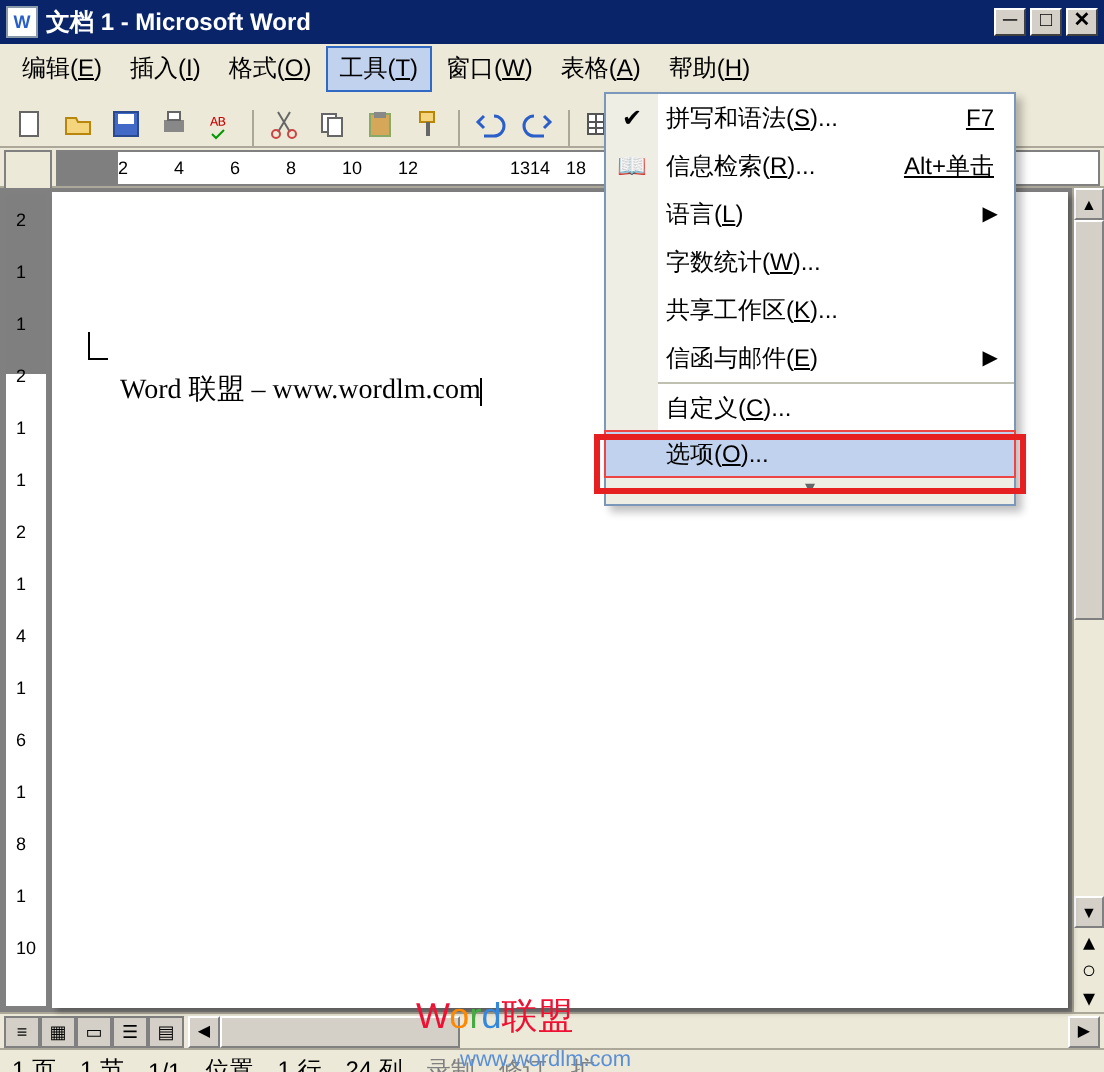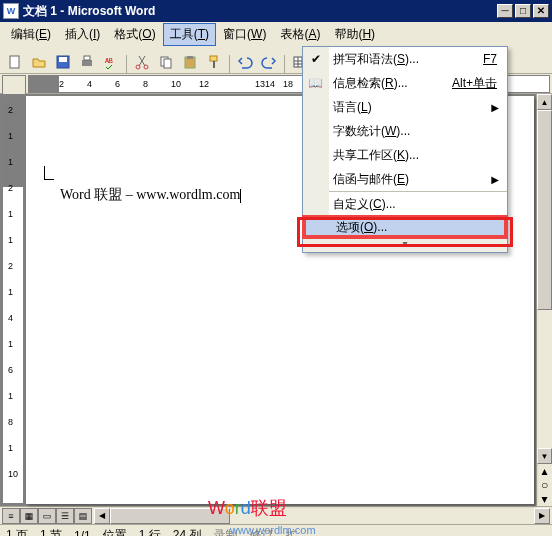--- a/index.html
+++ b/index.html
@@ -55,21 +55,21 @@
   .watermark { position:absolute; bottom:16px; left:208px; font-size:18px; font-weight:normal; pointer-events:none;margin-top:23px;}
   .watermark .r{color:#e13;} .watermark .g{color:#4a4;} .watermark .b{color:#38d;} .watermark .o{color:#f80;}
   .watermark2{ position:absolute; bottom:0px; left:230px; font-size:11px; color:#5a8fd6;}
   
   .dropdown { position:absolute; top:46px; left:302px; width:206px; background:#fff; border:1px solid #7b97b9; box-shadow: 3px 3px 4px rgba(0,0,0,.25); z-index:100;}
   .dropdown .strip { position:absolute; left:0; top:0; bottom:0; width:26px; background:#eeeee4;}
   .dd-item { position:relative; height:24px; display:flex; align-items:center; padding-left:30px; cursor:default;}
   .dd-item .icon { position:absolute; left:4px; width:18px; text-align:center; font-size:12px;}
   .dd-item .shortcut { margin-left:auto; margin-right:10px;text-decoration:underline; }
   .dd-item .arrow { margin-left:auto; margin-right:8px; font-size:10px;}
-  .dd-item.selected { background:#c1d2ee; border:4px solid #ef4444; margin:-1px;}
+  .dd-item.selected { background:#c1d2ee; border:1px solid #ef4444; margin:-1px;}
   .dd-highlight { position:absolute; border:3px solid #e62020; pointer-events:none;}
   .dd-chevron { text-align:center; height:14px; color:#666; font-size:10px; background:#eeeee4;}
   .dd-sep { height:1px; background:#c0c0b0; margin-left:26px;}
   
   svg { display:block; }
 </style>
 </head>
 <body>
 
 <div class="titlebar">

